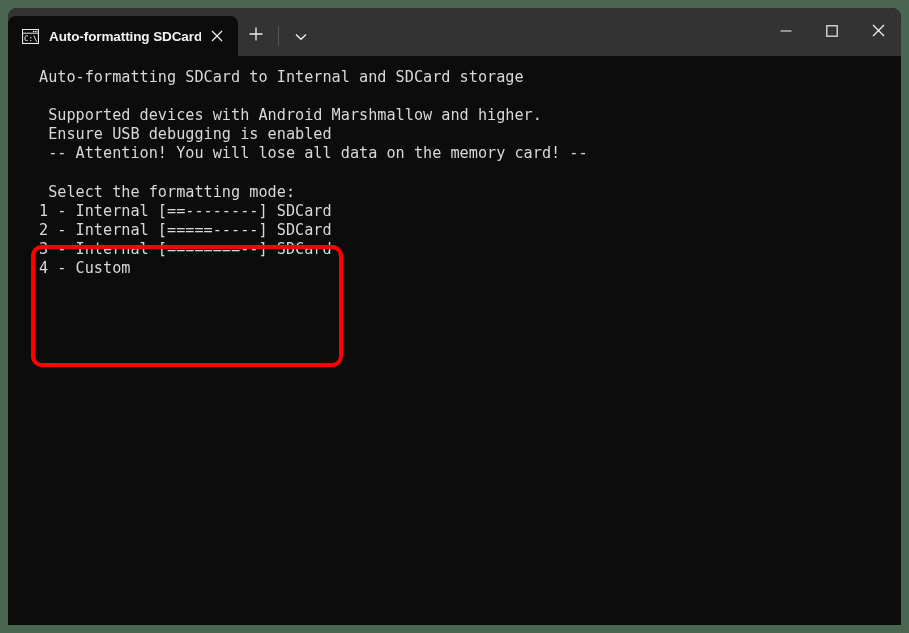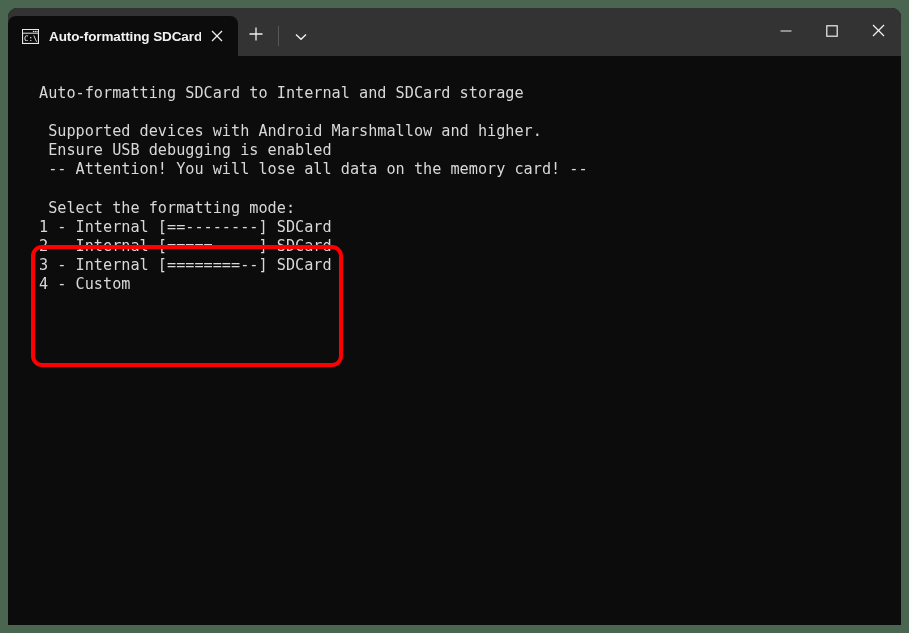--- a/index.html
+++ b/index.html
@@ -155,21 +155,21 @@
     flex: 1 1 auto;
     background: #0c0c0c;
     position: relative;
     padding: 0;
     overflow: hidden;
   }
 
   #console-text {
     position: absolute;
     left: 31px;
-    top: 28px;
+    top: 12px;
     color: #d8d8d8;
     font-family: "DejaVu Sans Mono", "Liberation Mono", monospace;
     font-size: 15.2px;
     line-height: 19.1px;
     white-space: pre;
     letter-spacing: 0px;
     margin: 0;
   }
 
   

